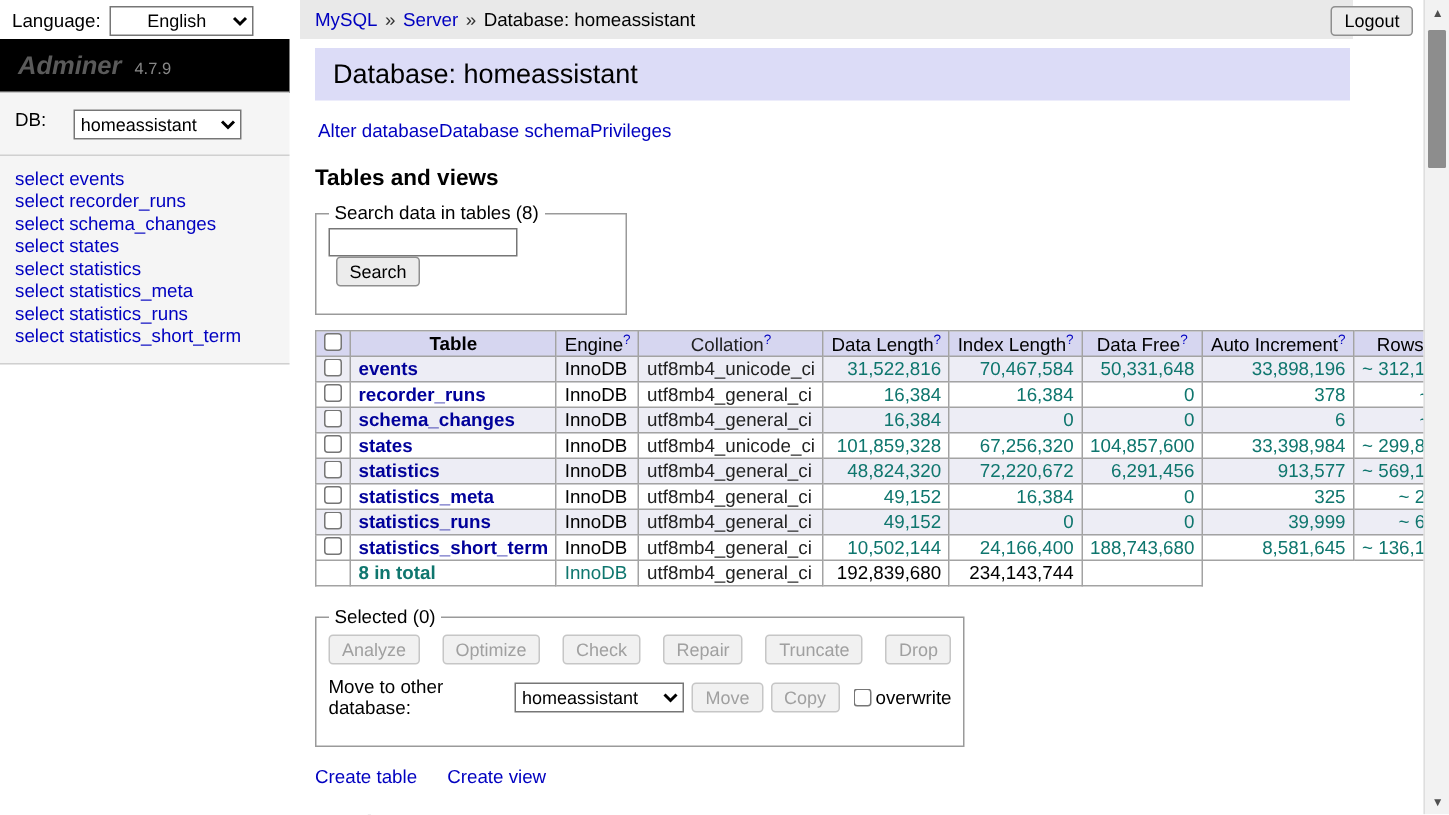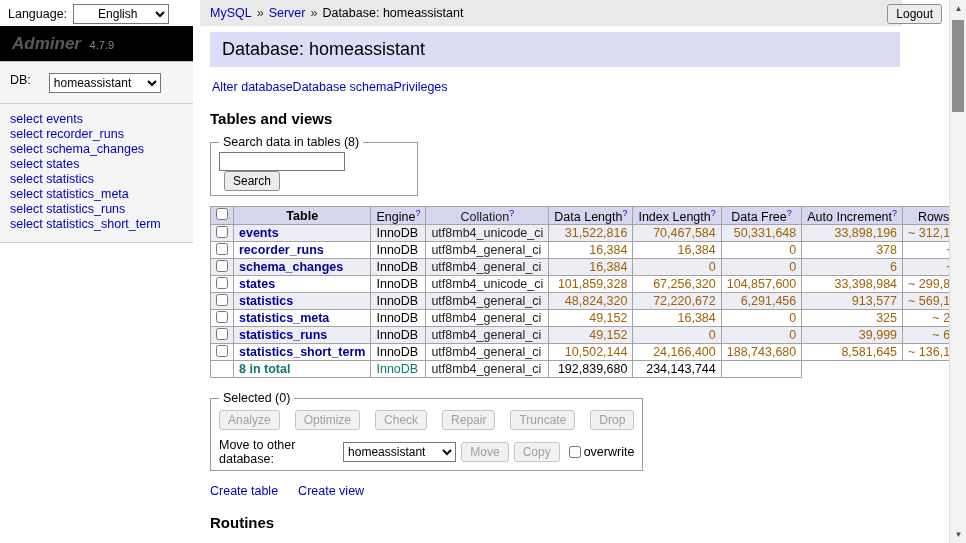--- a/index.html
+++ b/index.html
@@ -38,38 +38,38 @@
   .tables-block { background:#f5f5f5; padding:8px 10px 10px; border-bottom:1px solid #d0d0d0; }
   .tables-block a { display:block; font-size:12.5px; line-height:15px; }
 
   
   .main { position:absolute; left:210px; top:26px; width:690px; }
   .db-title { margin-top:6px; width:690px; height:35px; line-height:35px; padding-left:12px;
               background:#dcdcf7; font-size:18px; font-weight:normal; }
   .nav-row { margin-top:13px; margin-left:2px; display:flex; font-size:12.5px; }
   h3.section { margin-top:16px; font-size:15px; font-weight:bold; }
 
-  fieldset { border:1px solid #9a9a9a; padding:3px 8px 4px; }
+  fieldset { border:1px solid #9a9a9a; padding:3px 8px 18px; }
   legend { font-size:12.5px; padding:0 4px; }
   .search-fieldset { margin-top:8px; width:208px; }
   .search-input { width:126px; height:19px; border:1px solid #767676; font-size:12px; padding:1px 3px; vertical-align:middle; }
   .search-btn { margin-left:5px; vertical-align:middle; }
 
   table.data { margin-top:10px; border-collapse:collapse; font-size:12.5px; }
   table.data th, table.data td { border:1px solid #a3a3a3; padding:0 5px; height:17px; white-space:nowrap; }
   table.data thead th { background:#d6d6f0; font-weight:normal; text-align:center; }
   table.data thead th.th-table { font-weight:bold; }
   table.data sup a { font-size:9px; }
   table.data tbody tr:nth-child(odd) { background:#ededf5; }
   td.c-check, th.c-check { width:18px; text-align:center; padding:0 2px; }
   .c-name { width:118px; }
   .c-name a { font-weight:bold; color:#00009a; }
   .c-eng { width:46px; }
   .c-coll { width:96px; color:#222; }
-  .c-num { text-align:right; color:#a16207; }
+  .c-num { text-align:right; color:#0f766e; }
   .c-dlen { width:70px; } .c-ilen { width:72px; } .c-dfree { width:64px; }
   .c-ainc { width:78px; } .c-rows { width:58px; }
   tfoot td { background:#fff; color:#0f766e; }
   tfoot .foot-name { font-weight:bold; }
   tfoot .c-num { color:#000; }
 
   .selected-fieldset { margin-top:13px; width:410px; }
   .sel-buttons { display:flex; gap:15px; margin-top:2px; }
   .move-row { margin-top:8px; display:flex; align-items:center; gap:5px; font-size:12.5px; }
   .move-select { width:128px; }

